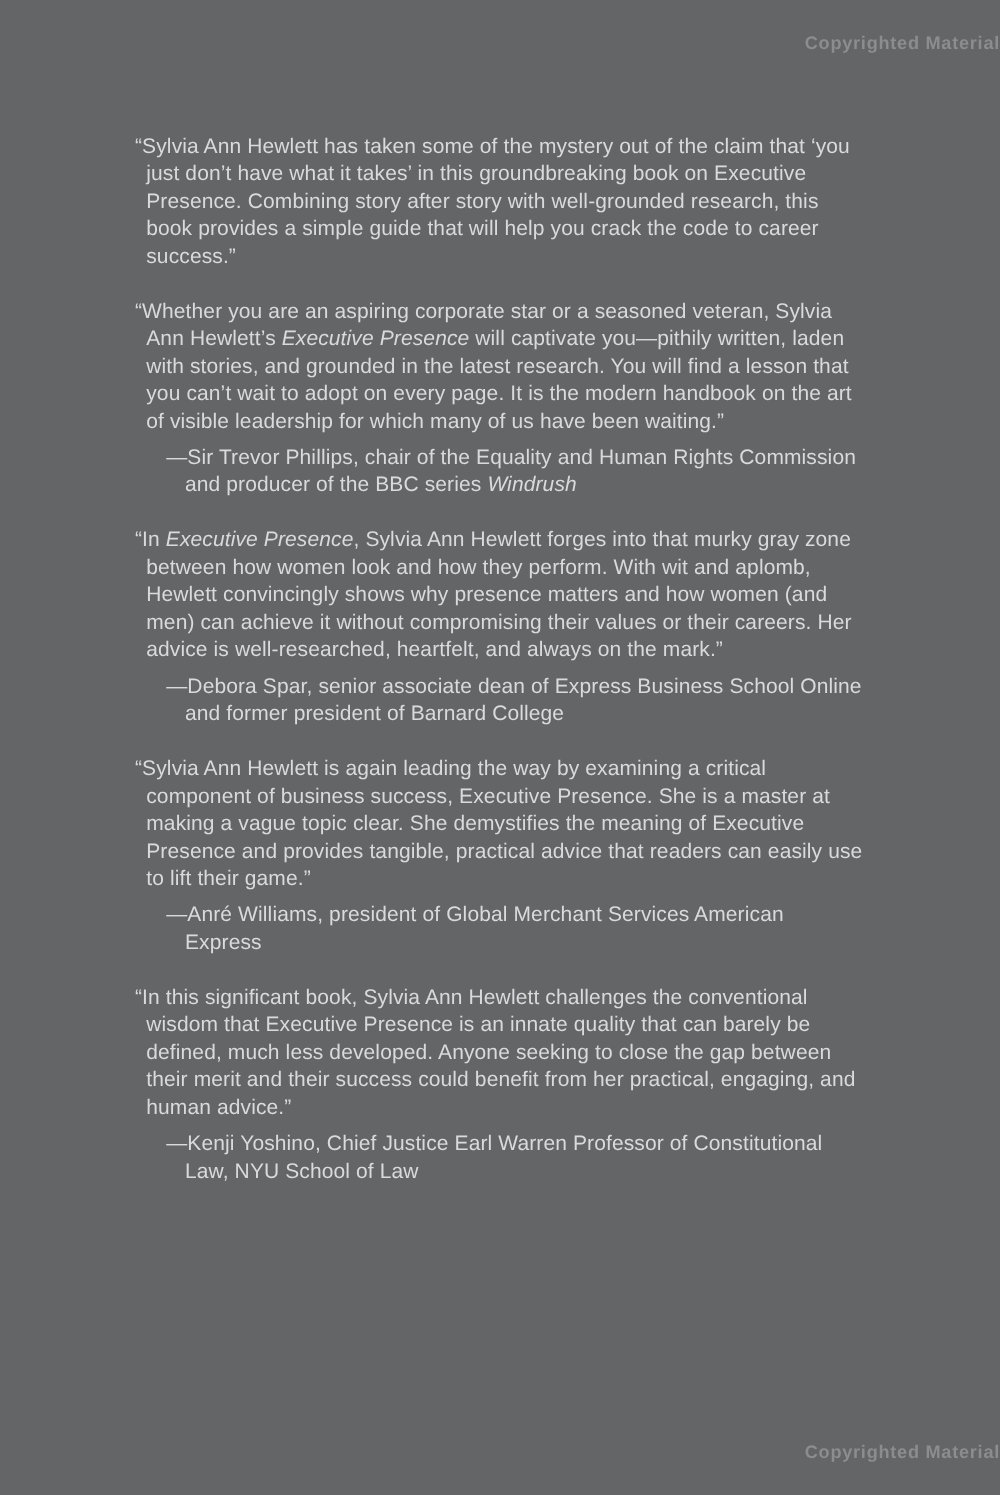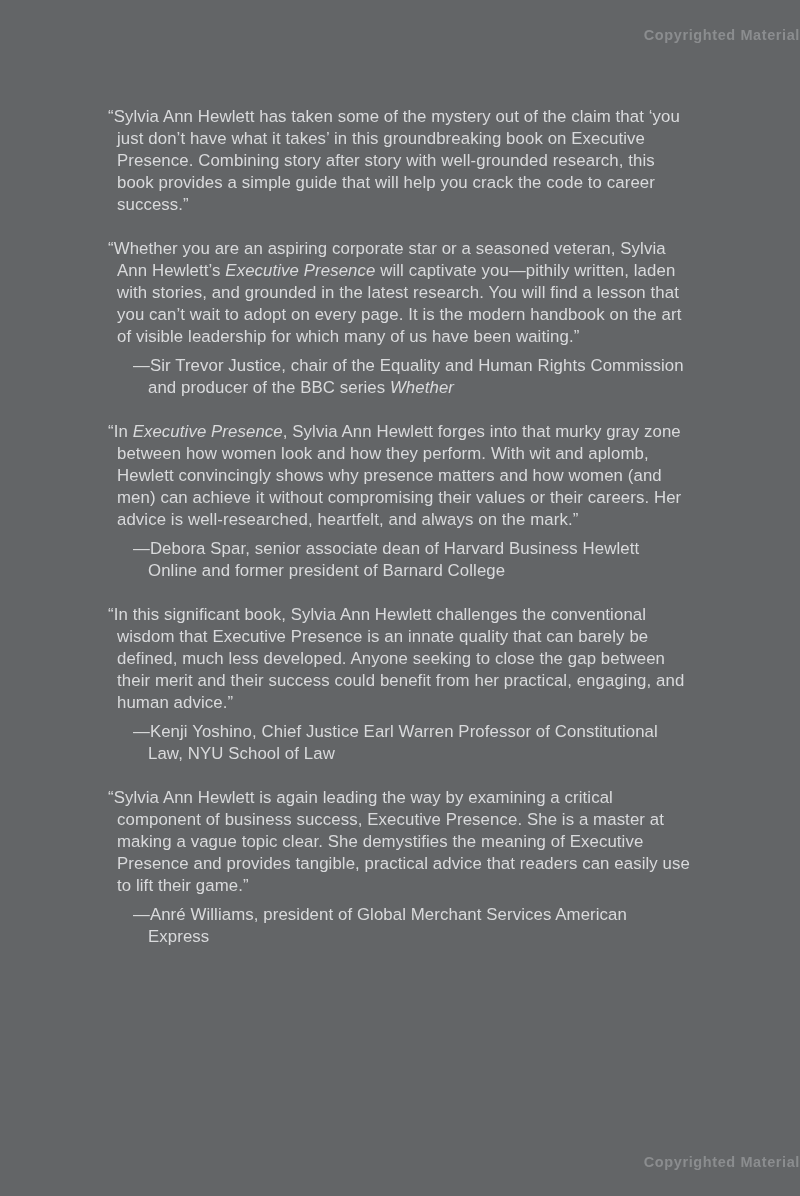--- a/index.html
+++ b/index.html
@@ -55,33 +55,33 @@
 <div>
   <div class="watermark wm-top">Copyrighted Material</div>
 
   <div class="content">
   <div class="endorsement">
     <p class="quote"><span>“Sylvia Ann Hewlett has taken some of the mystery out of the claim that ‘you just don’t have what it takes’ in this groundbreaking book on Executive Presence. Combining story after story with well-grounded research, this book provides a simple guide that will help you crack the code to career success.”</span></p>
   </div>
 
   <div class="endorsement">
     <p class="quote"><span>“Whether you are an aspiring corporate star or a seasoned veteran, Sylvia Ann Hewlett’s </span><em>Executive Presence</em><span> will captivate you—pithily written, laden with stories, and grounded in the latest research. You will find a lesson that you can’t wait to adopt on every page. It is the modern handbook on the art of visible leadership for which many of us have been waiting.”</span></p>
-    <p class="attribution"><span>—Sir Trevor Justice, chair of the Equality and Human Rights Commission and producer of the BBC series </span><em>Whether</em></p>
+    <p class="attribution"><span>—Sir Trevor Phillips, chair of the Equality and Human Rights Commission and producer of the BBC series </span><em>Windrush</em></p>
   </div>
 
   <div class="endorsement">
     <p class="quote"><span>“In </span><em>Executive Presence</em><span>, Sylvia Ann Hewlett forges into that murky gray zone between how women look and how they perform. With wit and aplomb, Hewlett convincingly shows why presence matters and how women (and men) can achieve it without compromising their values or their careers. Her advice is well-researched, heartfelt, and always on the mark.”</span></p>
-    <p class="attribution"><span>—Debora Spar, senior associate dean of Harvard Business Hewlett Online and former president of Barnard College</span></p>
+    <p class="attribution"><span>—Debora Spar, senior associate dean of Express Business School Online and former president of Barnard College</span></p>
+  </div>
+
+  <div class="endorsement">
+    <p class="quote"><span>“Sylvia Ann Hewlett is again leading the way by examining a critical component of business success, Executive Presence. She is a master at making a vague topic clear. She demystifies the meaning of Executive Presence and provides tangible, practical advice that readers can easily use to lift their game.”</span></p>
+    <p class="attribution"><span>—Anré Williams, president of Global Merchant Services American Express</span></p>
   </div>
 
   <div class="endorsement">
     <p class="quote"><span>“In this significant book, Sylvia Ann Hewlett challenges the conventional wisdom that Executive Presence is an innate quality that can barely be defined, much less developed. Anyone seeking to close the gap between their merit and their success could benefit from her practical, engaging, and human advice.”</span></p>
     <p class="attribution"><span>—Kenji Yoshino, Chief Justice Earl Warren Professor of Constitutional Law, NYU School of Law</span></p>
-  </div>
-
-  <div class="endorsement">
-    <p class="quote"><span>“Sylvia Ann Hewlett is again leading the way by examining a critical component of business success, Executive Presence. She is a master at making a vague topic clear. She demystifies the meaning of Executive Presence and provides tangible, practical advice that readers can easily use to lift their game.”</span></p>
-    <p class="attribution"><span>—Anré Williams, president of Global Merchant Services American Express</span></p>
   </div>
 </div>
 
   <div class="watermark wm-bottom">Copyrighted Material</div>
 </div>
 
 </body></html>

